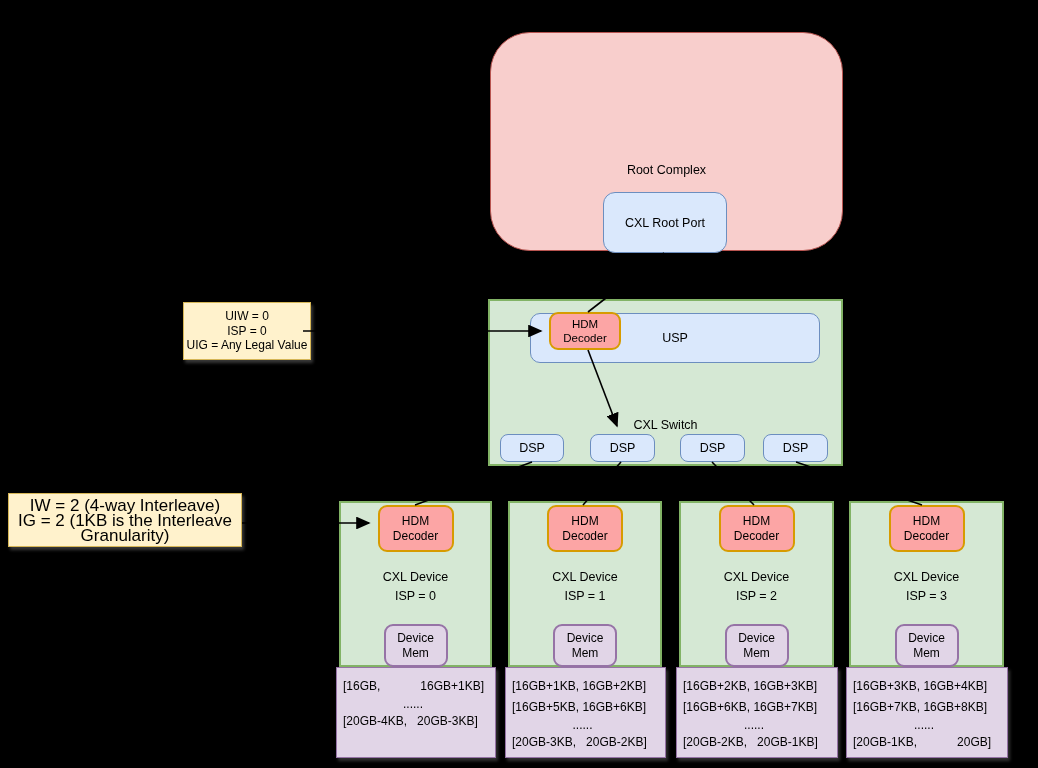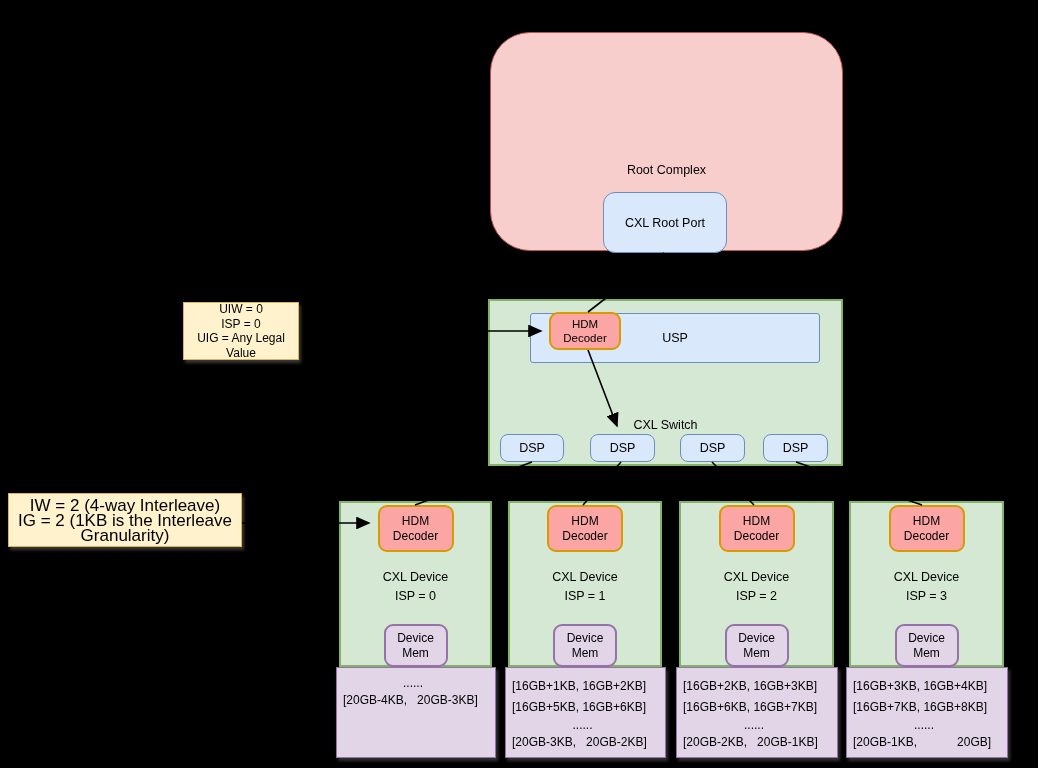--- a/index.html
+++ b/index.html
@@ -11,35 +11,35 @@
   .root-complex{left:490px;top:32px;width:353px;height:219px;background:#F8CECC;
                 border:1.5px solid #B85450;border-radius:40px;}
   .rc-label{position:absolute;top:130px;left:0;width:100%;text-align:center;font-size:12.5px;}
   .root-port{left:603px;top:192px;width:124px;height:61px;background:#DAE8FC;
              border:1.5px solid #6C8EBF;border-radius:12px;display:flex;align-items:center;
              justify-content:center;font-size:12.5px;}
 
   
   .switch{left:488px;top:299px;width:355px;height:167px;background:#D5E8D4;border:2px solid #82B366;}
   .usp{left:530px;top:313px;width:290px;height:50px;background:#DAE8FC;border:1.5px solid #6C8EBF;
-       border-radius:3px;display:flex;align-items:center;justify-content:center;font-size:12.5px;}
+       border-radius:10px;display:flex;align-items:center;justify-content:center;font-size:12.5px;}
   .hdm{background:#fca5a5;border:2px solid #D79B00;border-radius:9px;display:flex;align-items:center;
        justify-content:center;text-align:center;white-space:pre-line;}
   .hdm-switch{left:549px;top:312px;width:72px;height:38px;font-size:11.5px;line-height:14px;}
   .switch-label{left:488px;top:382px;width:355px;text-align:center;font-size:12.5px;margin-top:36px;}
   .dsp{top:434px;height:28px;background:#DAE8FC;border:1.5px solid #6C8EBF;border-radius:8px;
        display:flex;align-items:center;justify-content:center;font-size:12.5px;}
   .dsp1{left:500px;width:64px;} .dsp2{left:590px;width:65px;}
   .dsp3{left:680px;width:65px;} .dsp4{left:763px;width:65px;}
 
   
   .note{background:#FFF2CC;border:1.5px solid #D6B656;display:flex;align-items:center;
         justify-content:center;text-align:center;white-space:pre-line;
         box-shadow:2px 3px 3px rgba(125,125,125,0.45);}
-  .note1{left:183px;top:302px;width:116px;height:58px;font-size:12px;line-height:14.5px;}
+  .note1{left:183px;top:302px;width:128px;height:58px;font-size:12px;line-height:14.5px;}
   .note2{left:8px;top:493px;width:234px;height:54px;font-size:17px;line-height:15px;}
 
   
   .device{position:absolute;top:501px;}
   .device1{left:339px;width:153px;} .device2{left:508px;width:154px;}
   .device3{left:679px;width:155px;} .device4{left:849px;width:155px;}
   .dev-green{position:absolute;left:0;top:0;width:100%;height:166px;background:#D5E8D4;
              border:2px solid #82B366;box-sizing:border-box;}
   .dev-hdm{position:absolute;top:4px;left:50%;transform:translateX(-50%);width:72px;height:43px;
            font-size:12px;line-height:15px;}
@@ -90,20 +90,21 @@
 
   <div class="device device1">
     <div class="dev-green"></div>
     <div class="hdm dev-hdm">HDM
 Decoder</div>
     <div class="dev-label">CXL Device
 ISP = 0</div>
     <div class="dev-mem">Device
 Mem</div>
     <div class="mem-ranges">
+      <div class="mem-line">[16GB,            16GB+1KB]</div>
       <div class="mem-line mem-dots">......</div>
       <div class="mem-line">[20GB-4KB,   20GB-3KB]</div>
     </div>
   </div>
 
   <div class="device device2">
     <div class="dev-green"></div>
     <div class="hdm dev-hdm">HDM
 Decoder</div>
     <div class="dev-label">CXL Device

